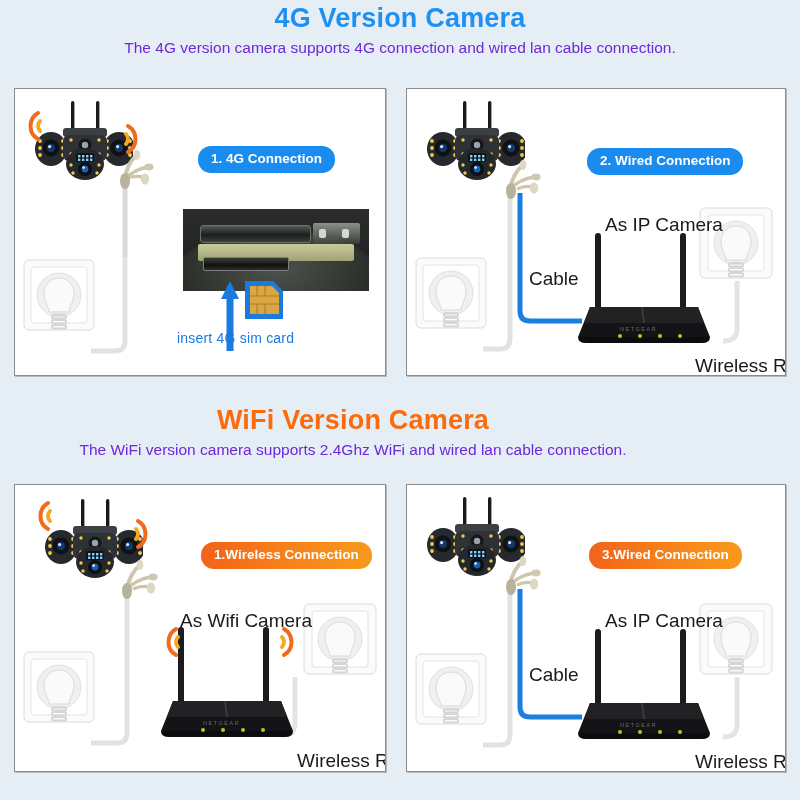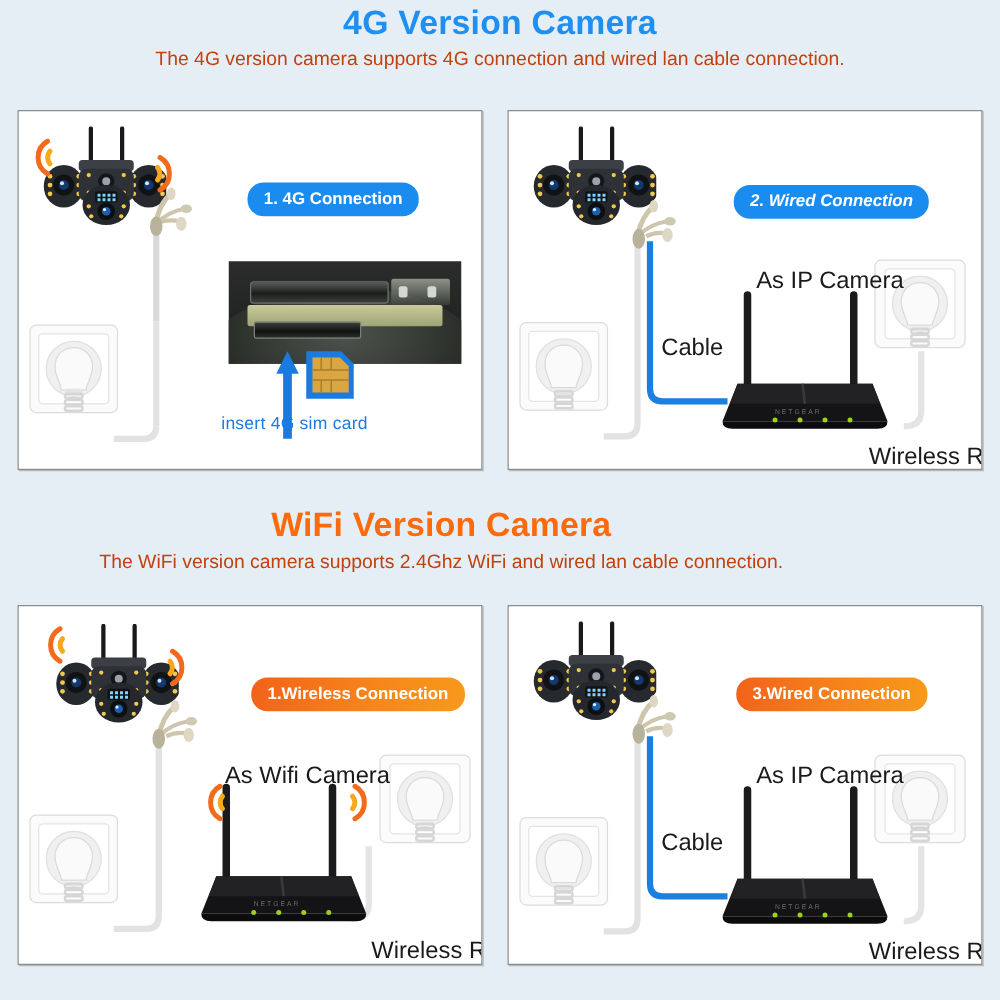--- a/index.html
+++ b/index.html
@@ -13,21 +13,21 @@
 
   
   .section-head { text-align: center; }
   .sec-title {
     font-size: 27px; font-weight: bold; letter-spacing: .2px;
     line-height: 1.05;
   }
   .sec-title.blue   { color: #1e90f2; }
   .sec-title.orange { color: #fb6a0b; }
   .sec-sub {
-    font-size: 15.5px; color: #c2410c; margin-top: 7px; line-height: 1.1; text-align: center;
+    font-size: 15.5px; color: #6d28d9; margin-top: 7px; line-height: 1.1; text-align: center;
   }
 
   
   .panel {
     position: absolute;
     background: #ffffff;
     border: 1.5px solid #8c8c8c;
     box-shadow: 1px 1px 0 rgba(120,120,120,.45);
     overflow: hidden;
   }
@@ -330,21 +330,21 @@
       <ellipse cx="104" cy="102" rx="5" ry="8" fill="#b9b29a"></ellipse>
       <ellipse cx="116" cy="76" rx="3.4" ry="5" fill="#ddd7c4"></ellipse>
       <ellipse cx="129" cy="88" rx="4.6" ry="3.4" fill="#cfc8b2"></ellipse>
       <ellipse cx="127" cy="99" rx="4.2" ry="5.6" fill="#ddd7c4"></ellipse>
 
       <path d="M113 104 L113 222 Q113 232 123 232 L175 232" stroke="#1b7fe0" stroke-width="5" fill="none"></path>
 
       <path d="M316 252 Q330 252 330 240 L330 192" stroke="#e4e4e4" stroke-width="5" fill="none"></path>
     </svg>
 
-    <div class="badge blue" style="left:180px;top:59px;font-style:italic;">2. Wired Connection</div>
+    <div class="badge blue" style="left:180px;top:59px;">2. Wired Connection</div>
 
     <div class="socket" style="left:8px;top:168px;width:78px;height:78px;">
       <svg width="78" height="78" viewBox="0 0 78 78">
         <rect x="1" y="1" width="70" height="70" rx="5" fill="#fbfbfb" stroke="#dcdcdc"></rect>
         <rect x="8" y="8" width="56" height="56" rx="3" fill="#fff" stroke="#e4e4e4"></rect>
         <circle cx="36" cy="36" r="22" fill="#f0f0f0" stroke="#e0e0e0"></circle>
         <path d="M36 19 c9 0 15 7 15 15 c0 9-5 14-5 19 h-20 c0-5-5-10-5-19 c0-8 6-15 15-15z" fill="#fafafa" stroke="#dadada"></path>
         <g fill="none" stroke="#d6d6d6" stroke-width="2">
           <rect x="29" y="56" width="14" height="3.5" rx="1.6"></rect>
           <rect x="29" y="61" width="14" height="3.5" rx="1.6"></rect>

